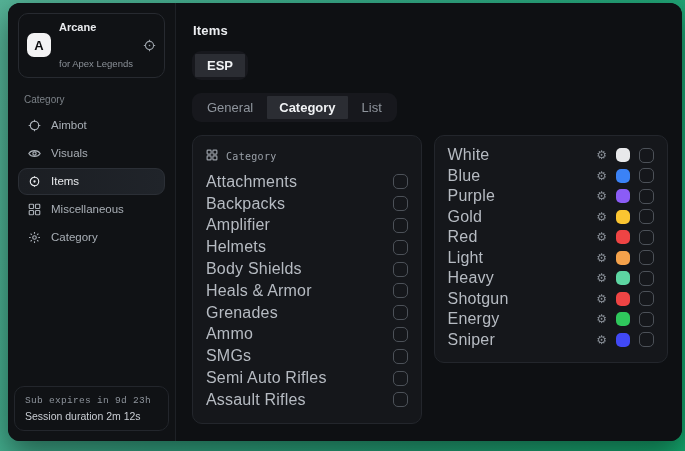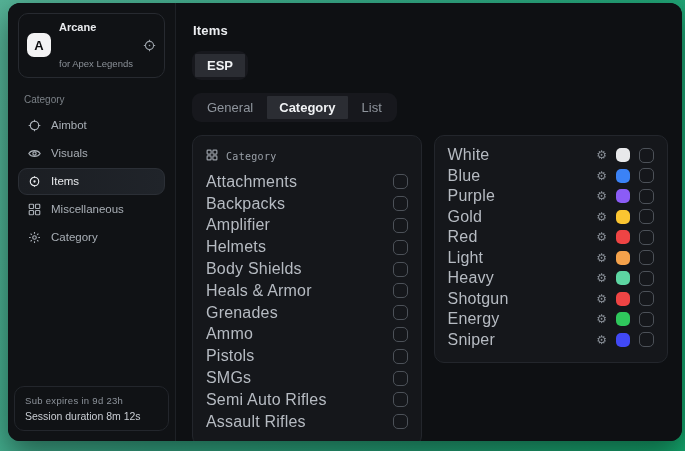--- a/index.html
+++ b/index.html
@@ -41,21 +41,21 @@
   }
   .nav-item.selected {
     background:linear-gradient(90deg,#1b1e23,#20242a); border-color:#2b2f36; color:#e7e9ec;
   }
   .nav-icon { width:14px; height:14px; display:flex; align-items:center; color:currentColor; }
   .nav-icon svg { width:13px; height:13px; }
   .sub-card {
     position:absolute; left:6px; right:6px; bottom:10px;
     border:1px solid #23262c; border-radius:10px; padding:8px 10px; background:#101215;
   }
-  .sub-line1 { font-family:Liberation Sans, sans-serif; font-size:9.5px; color:#8d939b; letter-spacing:.3px; white-space:nowrap; }
+  .sub-line1 { font-family:Liberation Mono, monospace; font-size:9.5px; color:#8d939b; letter-spacing:.3px; white-space:nowrap; }
   .sub-line2 { font-size:10.5px; color:#c9cdd3; margin-top:4px; white-space:nowrap; }
   
   .main { flex:1; padding:13px 14px; overflow:hidden; position:relative; background:#0e1013; }
   .page-title { font-size:13px; font-weight:700; color:#eceef1; margin:7px 0 0 3px; letter-spacing:.2px; }
   .tab-row { margin-top:13px; margin-left:2px; }
   .tab-group {
     display:inline-flex; align-items:center; background:#17181d; border-radius:9px; padding:3px; gap:2px;
   }
   .tab { font-size:13px; color:#8f959d; padding:4px 12px; border-radius:1px; cursor:pointer; white-space:nowrap; }
   .tab.selected { background:#2b2d33; color:#f0f2f4; font-weight:700; }
@@ -153,21 +153,21 @@
         <svg viewBox="0 0 16 16" fill="none" stroke="currentColor" stroke-width="1.4">
           <circle cx="8" cy="8" r="2.2"></circle>
           <path d="M8 1.2v2.1M8 12.7v2.1M1.2 8h2.1M12.7 8h2.1M3.2 3.2l1.5 1.5M11.3 11.3l1.5 1.5M12.8 3.2l-1.5 1.5M4.7 11.3l-1.5 1.5"></path>
         </svg>
       </span>
       <span>Category</span>
     </div>
 
     <div class="sub-card">
       <div class="sub-line1">Sub expires in 9d 23h</div>
-      <div class="sub-line2">Session duration 8m 12s</div>
+      <div class="sub-line2">Session duration 2m 12s</div>
     </div>
   </div>
 
   <div class="main">
     <div class="page-title">Items</div>
 
     <div class="tab-row">
       <div class="tab-group">
         <span class="tab selected">ESP</span>
       </div>
@@ -231,24 +231,20 @@
             <div class="row">
               <span class="row-label">Grenades</span>
               <span class="checkbox"></span>
             </div>
 
             <div class="row">
               <span class="row-label">Ammo</span>
               <span class="checkbox"></span>
             </div>
 
-            <div class="row">
-              <span class="row-label">Pistols</span>
-              <span class="checkbox"></span>
-            </div>
 
             <div class="row">
               <span class="row-label">SMGs</span>
               <span class="checkbox"></span>
             </div>
 
             <div class="row">
               <span class="row-label">Semi Auto Rifles</span>
               <span class="checkbox"></span>
             </div>

